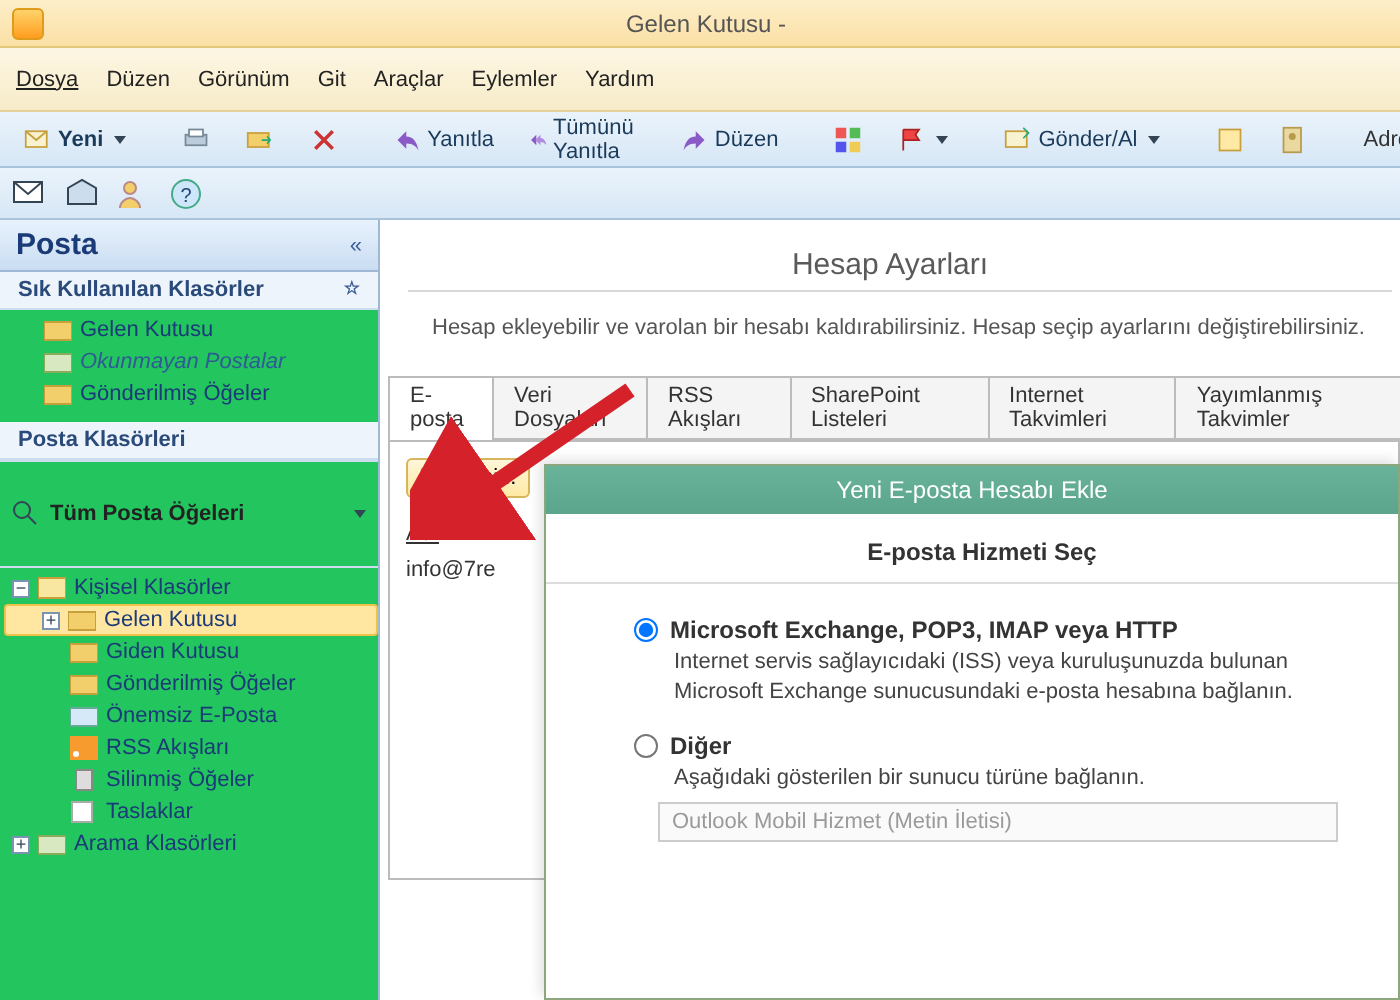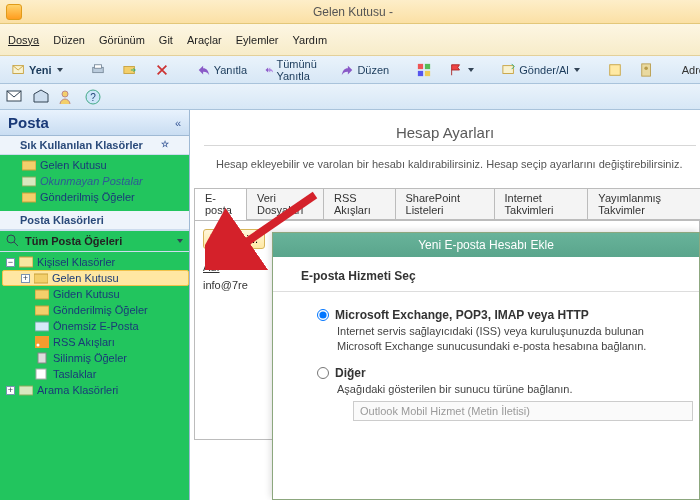--- a/index.html
+++ b/index.html
@@ -14,56 +14,56 @@
   .sep { width:1px; height:18px; background:#a9c3db; margin:0 2px;}
   .ico { width:14px; height:14px; display:inline-block; }
   .dd { width:0;height:0;border-left:3px solid transparent;border-right:3px solid transparent;border-top:4px solid #4a6; display:inline-block; margin-left:2px; border-top-color:#345;}
   .body { display:flex; height:calc(500px - 24px - 22px - 28px - 26px); }
   .iconbar { height:26px; background:linear-gradient(#eaf3fb,#d7e7f6); border-bottom:1px solid #a9c3db; display:flex; align-items:center; padding:0 6px; gap:8px;}
   .iconbar .ic { width:18px;height:18px; display:inline-block;}
   .sidebar { width:190px; background:#22c55e; border-right:1px solid #9fb9d4; display:flex; flex-direction:column; }
   .sb-head { background:linear-gradient(#e8f2fd,#c9ddf2); border-bottom:1px solid #9fb9d4; padding:4px 8px; display:flex; justify-content:space-between; align-items:center;}
   .sb-head .lbl { color:#1a3a78; font-weight:bold; font-size:15px;}
   .sb-head .chev { color:#3a5a98; font-size:11px;}
-  .sb-sub { background:#eef4fb; padding:3px 20px; font-size:11px; font-weight:600; color:#2a4a7a; border-bottom:1px solid #cddcee;}
+  .sb-sub { background:#eef4fb; padding:3px 9px; font-size:11px; font-weight:600; color:#2a4a7a; border-bottom:1px solid #cddcee;}
   .fav { padding:2px 6px 6px 6px; }
   .fav .row, .tree .row { display:flex; align-items:center; gap:4px; font-size:11px; color:#1a3a78; padding:2px 2px 2px 16px; white-space:nowrap;}
   .fav .row.italic { font-style:italic; color:#2f5a95; }
   .tree { padding:2px 0 6px 2px; }
   .tree .row { padding-left:4px; }
   .tree .indent1 { padding-left:18px; }
   .tree .sel { background:#ffe7a2; border:1px solid #f0c24a; border-radius:2px; padding-top:1px;padding-bottom:1px;}
   .tree .exp { width:9px;height:9px;border:1px solid #7a93b2;background:#fff;color:#345;font-size:9px;line-height:7px;text-align:center;display:inline-block;}
-  .allmail { display:flex; align-items:center; gap:5px; padding:3px 6px; border-top:1px solid #cddcee; border-bottom:1px solid #cddcee; font-size:11px; font-weight:600; color:#222;}
+  .allmail { display:flex; align-items:center; gap:5px; padding:19px 6px; border-top:1px solid #cddcee; border-bottom:1px solid #cddcee; font-size:11px; font-weight:600; color:#222;}
   .allmail .mag { width:14px;height:14px; }
   .allmail .dd2 { margin-left:auto; }
   .fico { width:14px; height:12px; display:inline-block; }
   .main { flex:1; position:relative; background:#fff; }
   .settings-title { text-align:center; font-size:15px; color:#5a5a5a; padding:14px 0 4px 0; }
   .settings-rule { border-top:1px solid #d7d7d7; margin:0 4px 0 14px;}
   .acct-head { padding:10px 0 0 26px; }
   .acct-head .h { font-weight:bold; font-size:12px; color:#333; }
   .acct-head .d { font-size:11px; color:#555; padding-top:2px;}
   .tabs { display:flex; margin:18px 0 0 4px; font-size:11px;border-radius:12px; }
   .tab { border:1px solid #bcbcbc; border-bottom:none; background:#fff; padding:3px 10px; margin-right:-1px; color:#333; position:relative;}
   .tab.inactive { background:#f4f4f4; border-bottom:1px solid #bcbcbc; }
   .tabpanel { border:1px solid #bcbcbc; margin-left:4px; height:220px; position:relative; }
   .newbtn { position:absolute; left:8px; top:8px; display:flex; align-items:center; gap:4px; font-size:11px; padding:2px 6px; border:1px solid #d7b55a; background:linear-gradient(#fff6da,#ffe9a4); border-radius:3px;}
   .list { position:absolute; left:8px; top:40px; width:70px; font-size:11px;}
   .list .lh { font-weight:400; color:#333; text-decoration:underline;}
   .list .lv { color:#333; padding-top:6px;}
   .wizard { position:absolute; left:272px; top:232px; right:0; bottom:0; background:#fff; border:1px solid #8ca77e; box-shadow: -2px -2px 6px rgba(0,0,0,0.12);}
   .wiz-title { background:linear-gradient(#68b39a,#5aa58c); color:#fff; font-size:12px; text-align:center; padding:5px 0;}
-  .wiz-step { background:#fff; padding:12px 18px 8px 28px; font-weight:bold; font-size:12px; color:#333;}
+  .wiz-step { background:#fff; padding:12px 18px 8px 28px; font-weight:bold; font-size:12px; color:#333;text-align:center;}
   .wiz-sep { border-top:1px solid #ddd; margin:0 0 0 0;}
   .wiz-body { padding:16px 14px 6px 44px; font-size:11px; color:#333;}
   .opt { margin-bottom:12px;}
   .opt label { font-weight:bold; font-size:12px; display:flex; align-items:center; gap:6px;}
   .opt .desc { font-size:11px; color:#444; padding-left:20px; padding-top:2px; line-height:1.35;}
-  .disabled-box { margin:4px 0 0 36px; border:1px solid #ccc; background:#fafafa; color:#9a9a9a; font-size:11px; padding:3px 6px; width:340px;}
+  .disabled-box { margin:4px 0 0 12px; border:1px solid #ccc; background:#fafafa; color:#9a9a9a; font-size:11px; padding:3px 6px; width:340px;}
   input[type=radio]{width:12px;height:12px;}
   .arrow { position:absolute; left:205px; top:190px; width:120px; height:80px; pointer-events:none; z-index:50;}
   .adres { margin-left:auto; font-size:11px; color:#333; padding:0 0 0 6px; white-space:nowrap;}
   
   .svg-folder { fill:#f3cf6b; stroke:#c7a03b;}
   .svg-mail { fill:#f8f2d0; stroke:#c7a03b;}
 </style>
 </head>
 <body>
 

